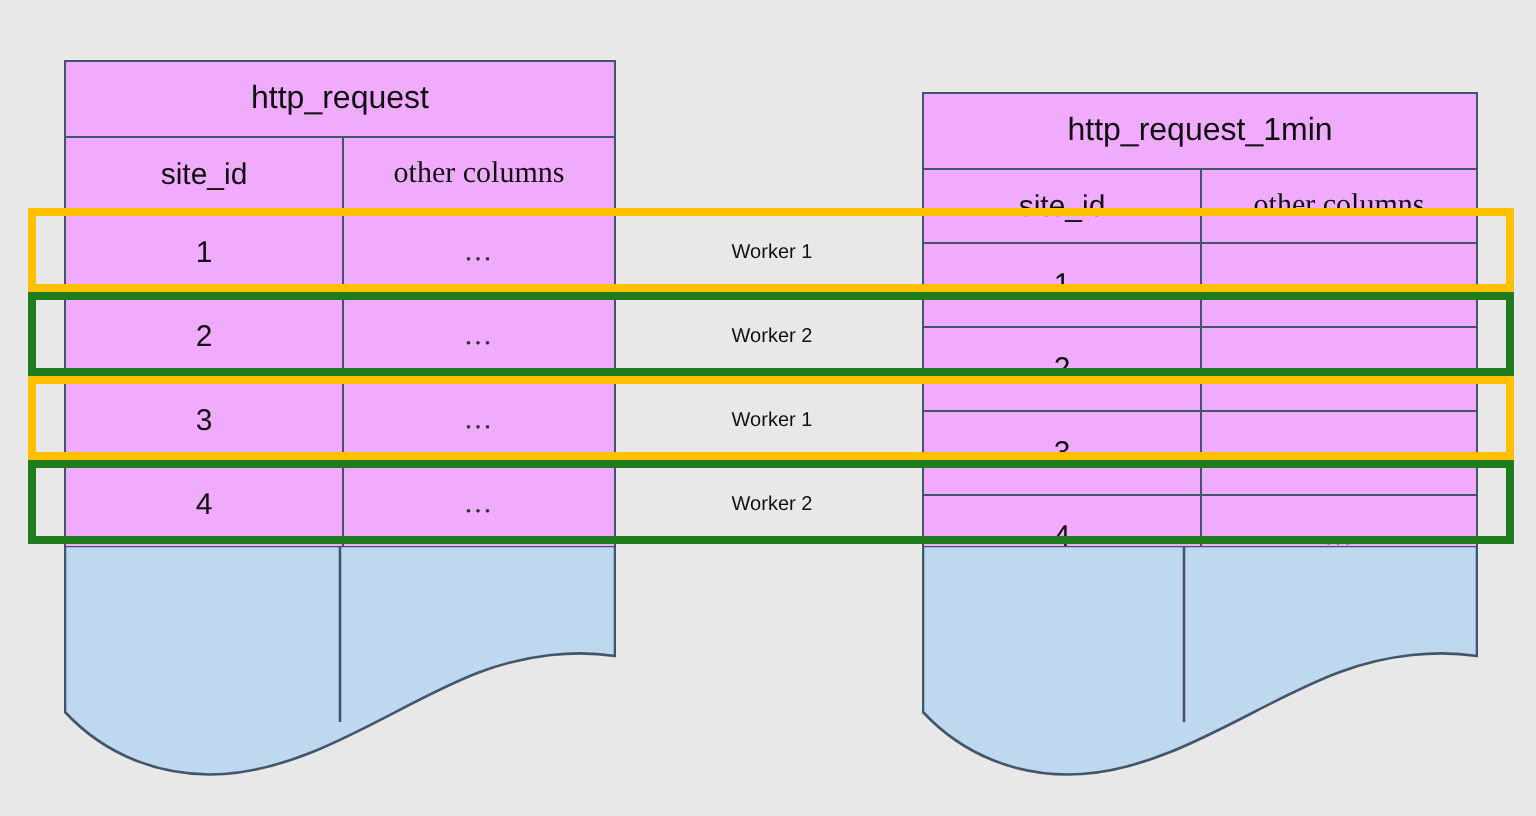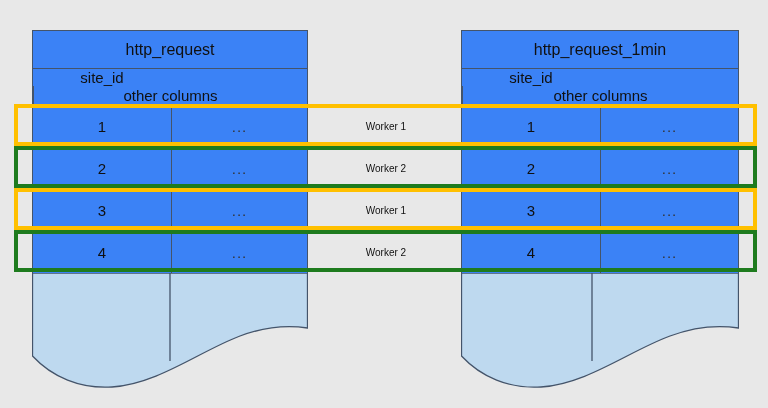--- a/index.html
+++ b/index.html
@@ -18,50 +18,50 @@
     width: 768px;
     height: 408px;
   }
 
   
   .table {
     position: absolute;
     box-sizing: border-box;
   }
   .tbl-left  { left: 32px;  top: 30px; width: 276px; }
-  .tbl-right { left: 461px; top: 30px; width: 278px; }
+  .tbl-right { left: 461px; top: 46px; width: 278px; }
 
   .t-title,
   .t-colhead,
   .t-row {
     box-sizing: border-box;
-    background: #3b82f6;
+    background: #f0abfc;
     border: 1px solid #44546a;
     display: flex;
   }
   .t-title {
     height: 39px;
     align-items: center;
     justify-content: center;
     font-size: 16px;
     color: #101010;
   }
-  .t-colhead { height: 37px; border-top: none; flex-direction: column; }
+  .t-colhead { height: 37px; border-top: none; }
   .t-row     { height: 42px; border-top: none; }
 
   .cell {
     display: flex;
     align-items: center;
     justify-content: center;
     font-size: 15px;
     color: #101010;
     box-sizing: border-box;
   }
   .cell-a { width: 138px; }
-  .cell-b { flex: 1 1 auto; border-left: 1px solid #44546a; }
+  .cell-b { flex: 1 1 auto; border-left: 1px solid #44546a; font-family: Liberation Serif, serif; }
   .t-row .cell { font-size: 15px; }
   .dots { letter-spacing: 1px; color: #333; }
 
   
   .torn {
     position: absolute;
     top: 273px;
     height: 120px;
   }
   .torn-left  { left: 32px;  width: 276px; }

